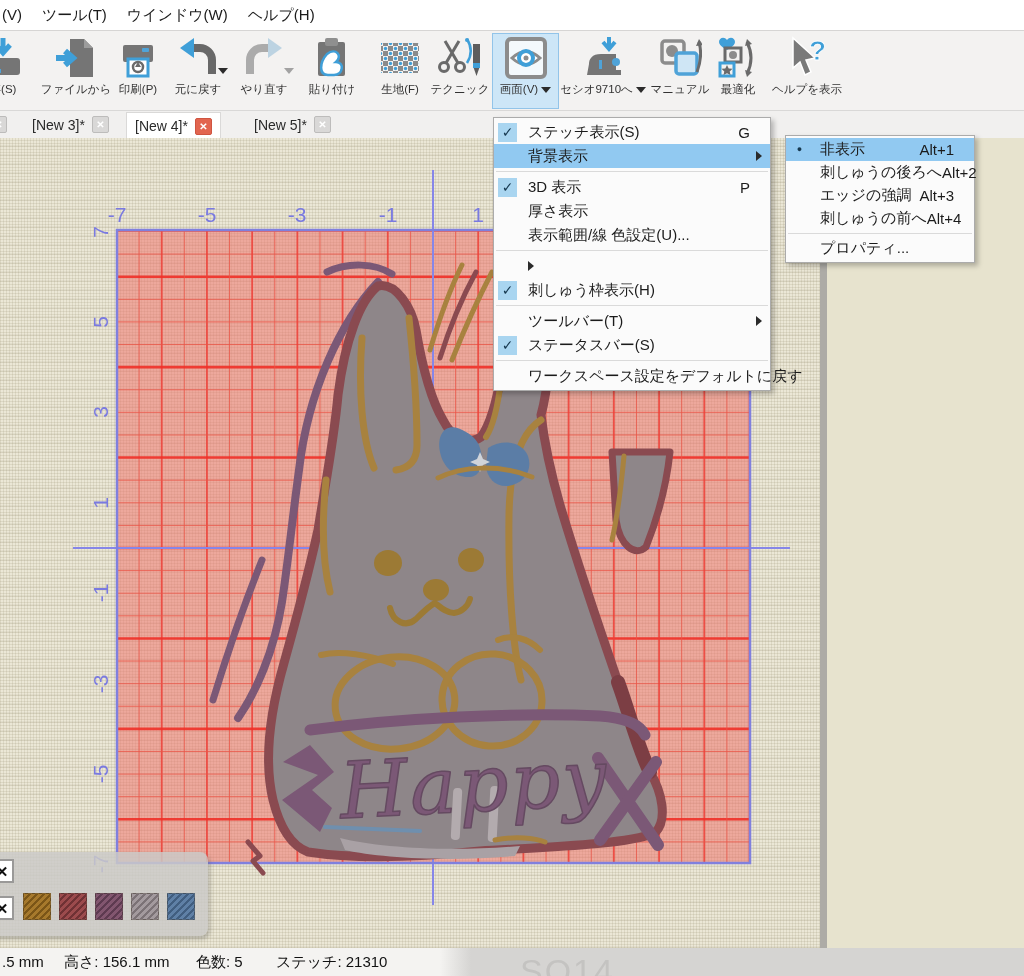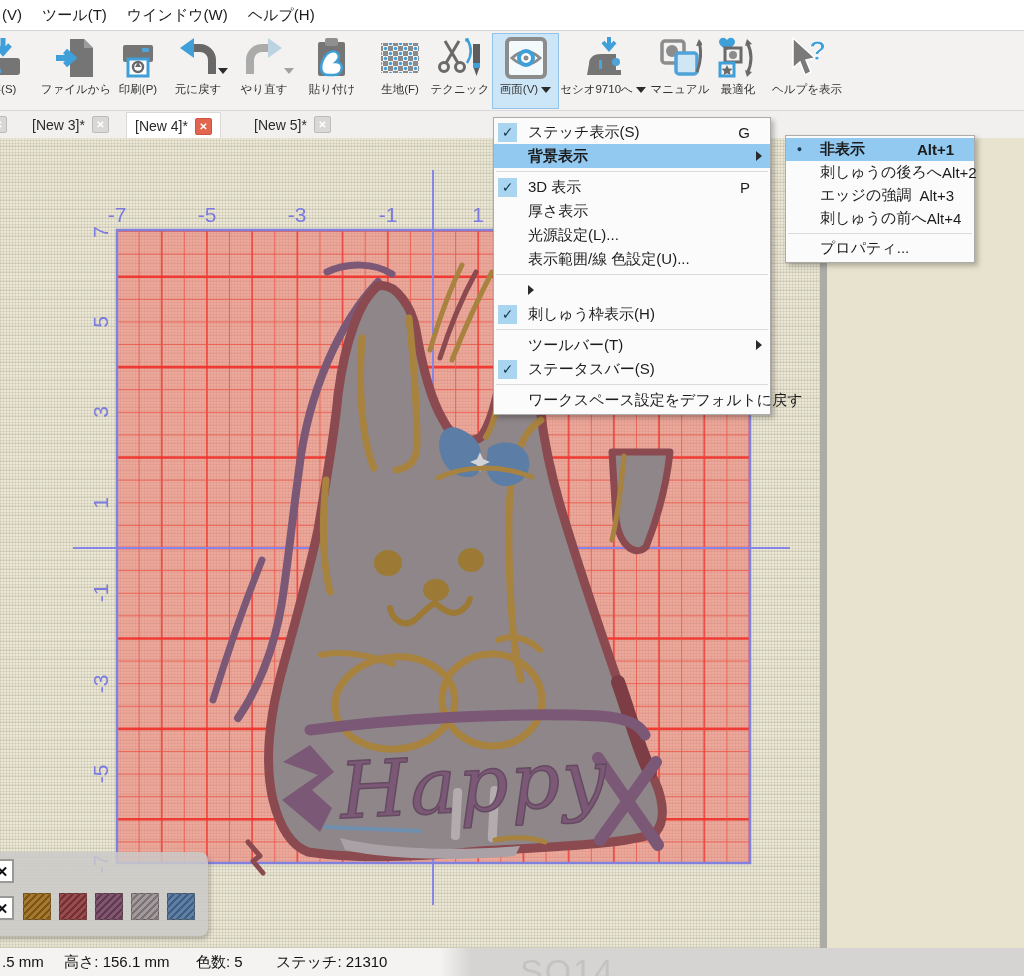--- a/index.html
+++ b/index.html
@@ -61,21 +61,21 @@
   .statusbar span{position:absolute;top:5px;white-space:nowrap;}
   .hoop-ghost{font-size:34px;color:#c4c3c1;letter-spacing:2px;top:4px !important;}
 
   
   .menu{position:absolute;background:#fbfbfb;border:1px solid #ababab;
         box-shadow:3px 3px 5px rgba(0,0,0,.25);font-size:15px;color:#1b1b1b;padding:2px 0;box-sizing:border-box;z-index:50;}
   .view-menu{left:493px;top:117px;width:278px;}
   .bg-submenu{left:785px;top:135px;width:190px;z-index:51;}
   .mi{height:24px;display:flex;align-items:center;position:relative;}
   .bg-submenu .mi{height:23px;}
-  .mi.hl{background:#91c9f1;font-weight:bold;}
+  .mi.hl{background:#91c9f1;}
   .mi-check{width:19px;height:19px;margin-left:4px;margin-right:11px;flex:0 0 auto;text-align:center;
             line-height:19px;font-size:14px;color:#16384f;}
   .mi-check.on{background:#a9d5f0;}
   .mi-check.radio{font-size:9px;}
   .mi-label{flex:1;white-space:nowrap;}
   .mi-sc{margin-right:20px;}
   .tri-r{width:0;height:0;border-top:5px solid transparent;border-bottom:5px solid transparent;
          border-left:6px solid #2b2b2b;margin-right:8px;}
   .msep{height:1px;background:#dadada;margin:3px 2px;}
 </style>
@@ -458,24 +458,20 @@
       <span class="mi-check on">✓</span>
       <span class="mi-label">3D 表示</span>
       <span class="mi-sc">P</span>
     </div>
     <div class="mi">
       <span class="mi-check"></span>
       <span class="mi-label">厚さ表示</span>
     </div>
     <div class="mi">
       <span class="mi-check"></span>
-      <span class="mi-label">光源設定(L)...</span>
-    </div>
-    <div class="mi">
-      <span class="mi-check"></span>
       <span class="mi-label">表示範囲/線 色設定(U)...</span>
     </div>
     <div class="msep"></div>
     <div class="mi">
       <span class="mi-check"></span>
       <span class="tri-r"></span>
     </div>
     <div class="mi">
       <span class="mi-check on">✓</span>
       <span class="mi-label">刺しゅう枠表示(H)</span>

